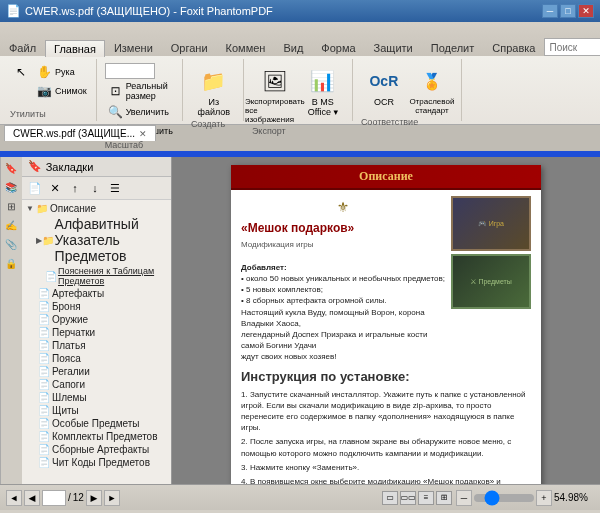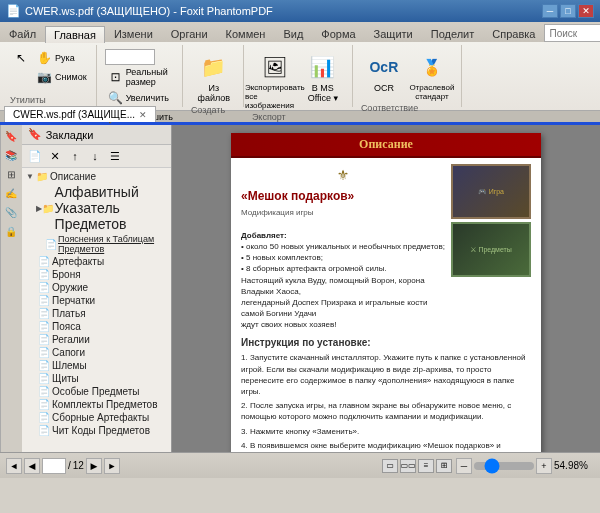--- a/index.html
+++ b/index.html
@@ -14,21 +14,21 @@
       align-items: center;
       padding: 0 6px;
       justify-content: space-between;
     }
     .title-bar-left { display: flex; align-items: center; gap: 4px; }
     .title-bar-controls { display: flex; gap: 2px; }
     .title-btn { width: 16px; height: 14px; background: #6a9fd0; border: 1px solid #4a7eb5; color: white; font-size: 9px; display: flex; align-items: center; justify-content: center; cursor: pointer; }
 
     
     .ribbon { background: linear-gradient(to bottom, #f5f5f0, #e8e4de); border-bottom: 1px solid #aaa; }
-    .ribbon-tabs { display: flex; align-items: flex-end; height: 20px; background: linear-gradient(to bottom, #d4cfc6, #c8c3ba); padding-top: 0; }
+    .ribbon-tabs { display: flex; align-items: flex-end; height: 34px; background: linear-gradient(to bottom, #d4cfc6, #c8c3ba); padding-top: 0; }
     .ribbon-tab { padding: 2px 8px; font-size: 11px; cursor: pointer; color: #333; border-top: 1px solid transparent; border-left: 1px solid transparent; border-right: 1px solid transparent; }
     .ribbon-tab.active { background: linear-gradient(to bottom, #f5f5f0, #e8e4de); border-color: #aaa; color: #000; margin-bottom: -1px; }
     .ribbon-content { display: flex; align-items: center; padding: 2px 4px; height: 68px; gap: 2px; }
     .ribbon-group { display: flex; flex-direction: column; align-items: center; border-right: 1px solid #c8c3ba; padding: 2px 6px; height: 62px; justify-content: space-between; }
     .ribbon-group-items { display: flex; align-items: flex-start; gap: 2px; flex: 1; padding-top: 2px; }
     .ribbon-group-label { font-size: 9px; color: #555; text-align: left; width: 100%; }
     .ribbon-btn-large { display: flex; flex-direction: column; align-items: center; cursor: pointer; padding: 2px 4px; font-size: 9px; text-align: center; width: 46px; }
     .ribbon-icon-large { width: 32px; height: 32px; display: flex; align-items: center; justify-content: center; font-size: 20px; }
     .ribbon-btn-small { display: flex; align-items: center; cursor: pointer; padding: 1px 3px; font-size: 9px; gap: 2px; white-space: nowrap; }
     .ribbon-icon-small { width: 16px; height: 16px; display: flex; align-items: center; justify-content: center; font-size: 12px; }
@@ -50,40 +50,40 @@
     .tree-icon { width: 14px; font-size: 10px; }
     .tree-label { font-size: 10px; color: #222; }
 
     
     .page-view { flex: 1; background: #808080; overflow: auto; display: flex; justify-content: center; align-items: flex-start; padding: 8px; }
     .page-container { background: white; width: 310px; min-height: 350px; box-shadow: 2px 2px 6px rgba(0,0,0,0.4); position: relative; }
     .page-header-band { background: linear-gradient(to right, #8b0000, #a00000); color: #f0c060; text-align: center; padding: 4px 8px; font-size: 12px; font-weight: bold; font-family: serif; border-bottom: 2px solid #600; }
     .page-content { padding: 6px 10px; font-size: 8px; line-height: 1.4; color: #222; }
     .page-content h4 { font-size: 12px; color: #8b0000; margin-bottom: 3px; }
     .page-content p { margin-bottom: 3px; }
-    .page-content .section-title { font-size: 10px; font-weight: bold; color: #333; margin-top: 4px; margin-bottom: 2px; }
+    .page-content .section-title { font-size: 13px; font-weight: bold; color: #333; margin-top: 4px; margin-bottom: 2px; }
     .page-image-box { background: linear-gradient(135deg, #3a3a5c, #5a4a2a); width: 80px; height: 65px; border: 2px solid #8b7355; display: flex; align-items: center; justify-content: center; color: #c8a840; font-size: 7px; text-align: center; }
     .page-image-box2 { background: linear-gradient(135deg, #2a3a2a, #4a6a3a); width: 80px; height: 65px; border: 2px solid #6a8a5a; display: flex; align-items: center; justify-content: center; color: #a0c080; font-size: 7px; text-align: center; }
 
     
     .side-icons { width: 22px; background: #d0ccc4; border-left: 1px solid #aaa; display: flex; flex-direction: column; align-items: center; padding: 2px 0; gap: 1px; }
     .side-icon { width: 18px; height: 18px; display: flex; align-items: center; justify-content: center; font-size: 10px; cursor: pointer; color: #444; border: 1px solid transparent; }
 
     
     .status-bar { height: 26px; background: linear-gradient(to bottom, #d4d0c8, #c8c4bc); border-top: 1px solid #999; display: flex; align-items: center; padding: 0 6px; gap: 4px; font-size: 10px; }
     .status-nav { display: flex; align-items: center; gap: 2px; }
     .status-nav-btn { width: 16px; height: 16px; display: flex; align-items: center; justify-content: center; cursor: pointer; border: 1px solid #aaa; background: #e0ddd8; font-size: 9px; }
     .status-page-input { width: 24px; height: 16px; border: 1px solid #aaa; text-align: center; font-size: 9px; }
     .status-spacer { flex: 1; }
     .status-zoom { display: flex; align-items: center; gap: 2px; }
     .zoom-slider { width: 60px; height: 8px; appearance: none; background: #aaa; border-radius: 4px; }
     .view-btn { width: 16px; height: 14px; display: flex; align-items: center; justify-content: center; border: 1px solid #999; background: #ddd; cursor: pointer; font-size: 8px; }
 
     
-    .tab-bar { display: flex; align-items: flex-end; background: #c0bcb4; height: 14px; padding-left: 4px; border-bottom: 3px solid #1d4ed8; }
+    .tab-bar { display: flex; align-items: flex-start; background: #c0bcb4; height: 32px; padding-left: 4px; border-bottom: 6px solid #1d4ed8; }
     .doc-tab { display: flex; align-items: center; gap: 4px; padding: 2px 8px; background: #e8e5e0; border: 1px solid #aaa; border-bottom: none; font-size: 10px; cursor: pointer; max-width: 160px; }
     .doc-tab.active { background: white; }
     .tab-close { font-size: 9px; cursor: pointer; color: #666; }
 
     
     .page-ornament { text-align: center; color: #8b7020; font-size: 14px; margin: 2px 0; }
   </style>
 </head>
 <body>
 

